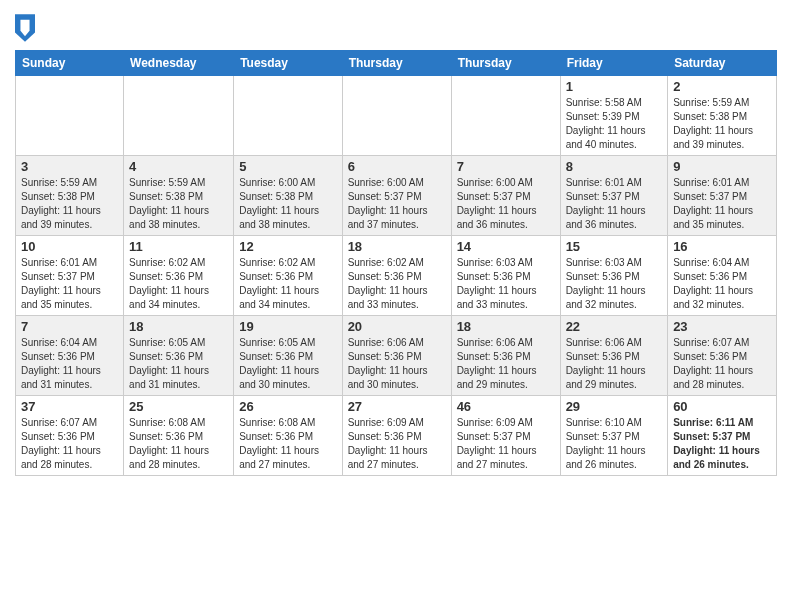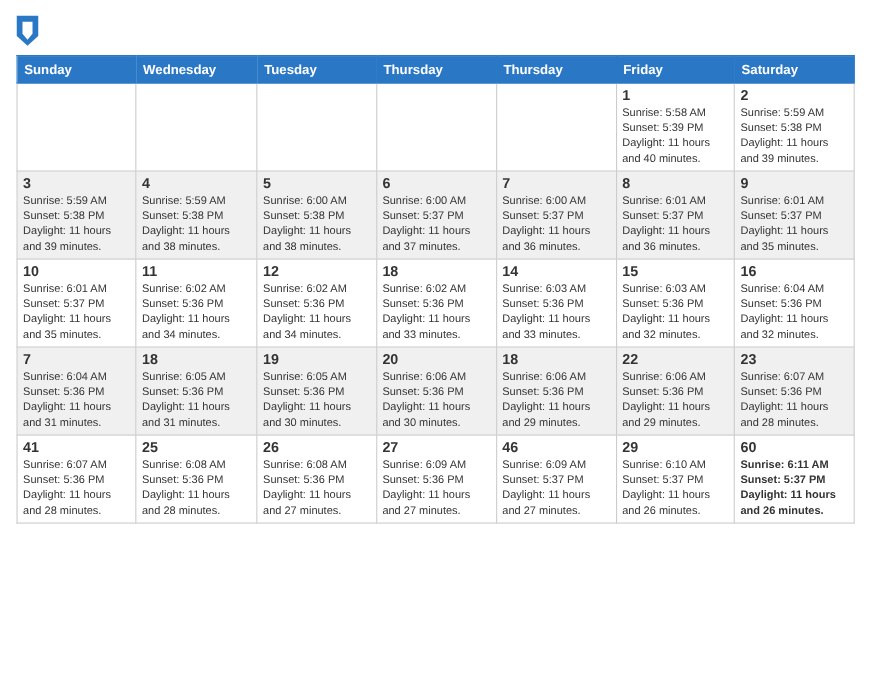--- a/index.html
+++ b/index.html
@@ -239,21 +239,21 @@
           <td><span class="day-num">22</span><span class="day-info" style="white-space: pre-line;">Sunrise: 6:06 AM
 Sunset: 5:36 PM
 Daylight: 11 hours
 and 29 minutes.</span></td>
           <td><span class="day-num">23</span><span class="day-info" style="white-space: pre-line;">Sunrise: 6:07 AM
 Sunset: 5:36 PM
 Daylight: 11 hours
 and 28 minutes.</span></td>
         </tr>
         <tr class="row-white">
-          <td><span class="day-num">41</span><span class="day-info" style="white-space: pre-line;">Sunrise: 6:07 AM
+          <td><span class="day-num">37</span><span class="day-info" style="white-space: pre-line;">Sunrise: 6:07 AM
 Sunset: 5:36 PM
 Daylight: 11 hours
 and 28 minutes.</span></td>
           <td><span class="day-num">25</span><span class="day-info" style="white-space: pre-line;">Sunrise: 6:08 AM
 Sunset: 5:36 PM
 Daylight: 11 hours
 and 28 minutes.</span></td>
           <td><span class="day-num">26</span><span class="day-info" style="white-space: pre-line;">Sunrise: 6:08 AM
 Sunset: 5:36 PM
 Daylight: 11 hours

